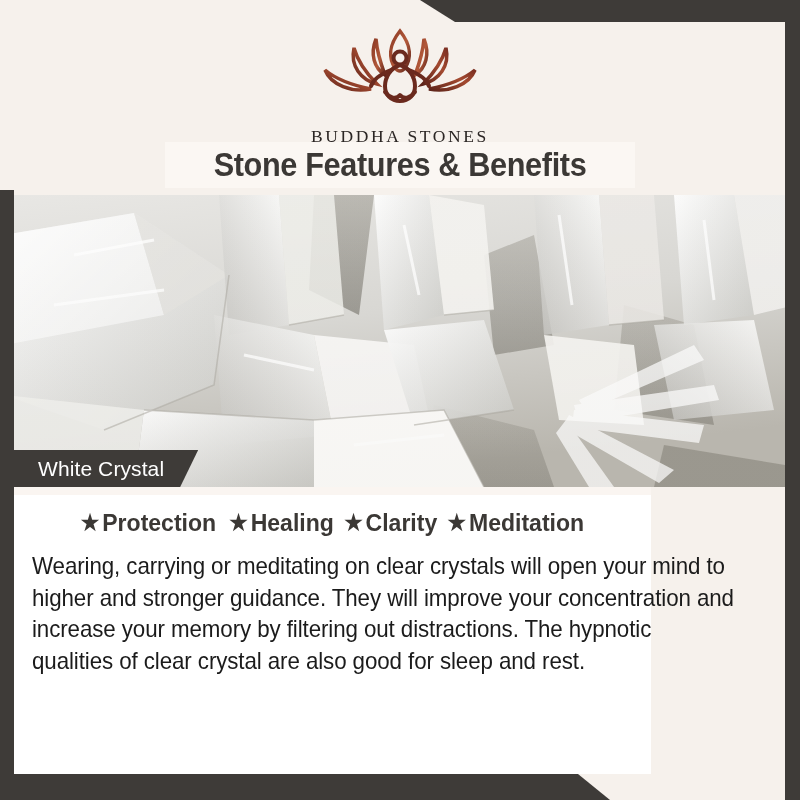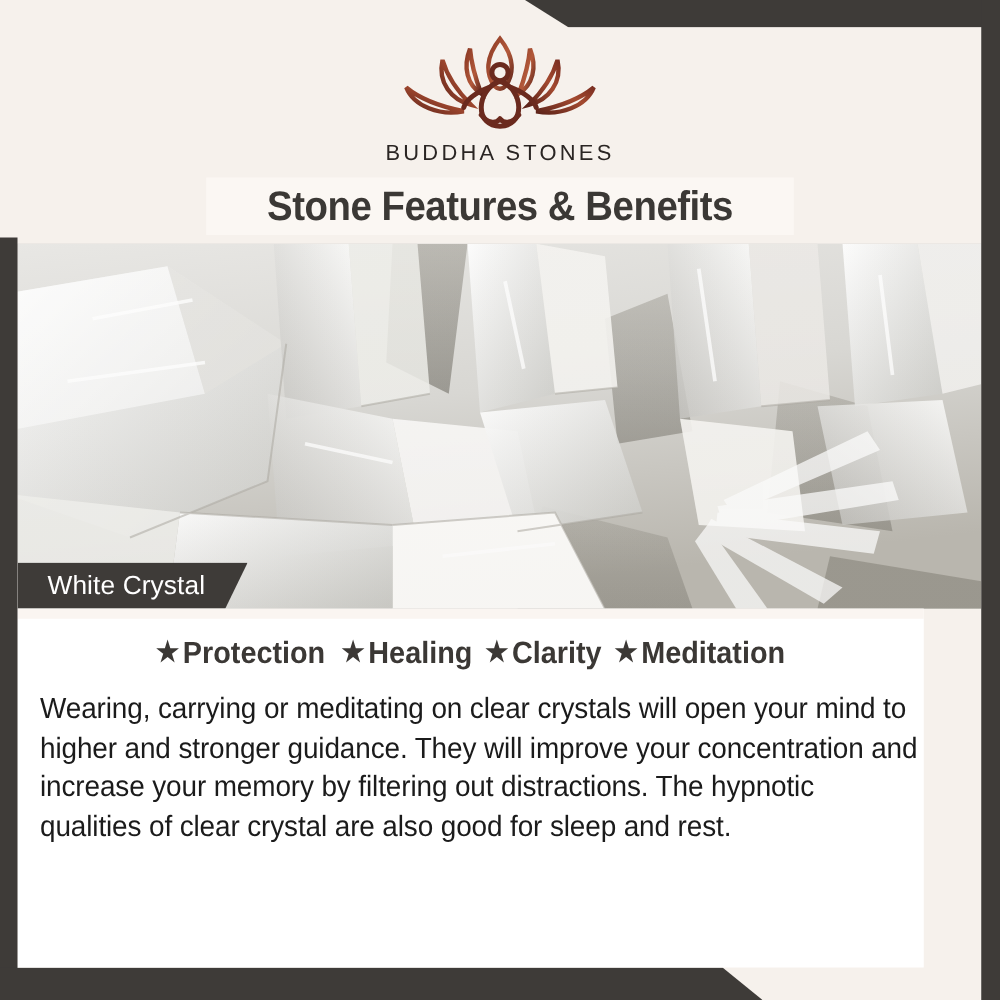--- a/index.html
+++ b/index.html
@@ -65,22 +65,22 @@
     position: absolute;
     top: 22px; left: 0; right: 0;
     display: flex;
     flex-direction: column;
     align-items: center;
   }
 
   .logo-mark { width: 170px; height: 88px; display: block; }
 
   .logo-text {
-    margin-top: 2px;
-    font-family: Liberation Sans, sans-serif;
+    margin-top: 16px;
+    font-family: Liberation Serif, serif;
     font-size: 17.5px;
     letter-spacing: 2.6px;
     color: #2a2523;
     font-weight: 400;
   }
 
   .title-band {
     position: absolute;
     top: 142px; left: 165px;
     width: 470px; height: 46px;
@@ -127,21 +127,21 @@
     letter-spacing: 0.1px;
     font-style: italic;
     transform: skewX(0deg);
   }
   .caption span { display: inline-block; font-style: normal; }
 
   
   .card {
     position: absolute;
     left: 14px; top: 487px;
-    width: 725px; height: 287px;
+    width: 637px; height: 287px;
     background: #ffffff;
     z-index: 4;
   }
   .card-topline {
     position: absolute;
     left: 0; top: 0; width: 100%; height: 8px;
     background: #faf5f1;
   }
 
   .benefits {

